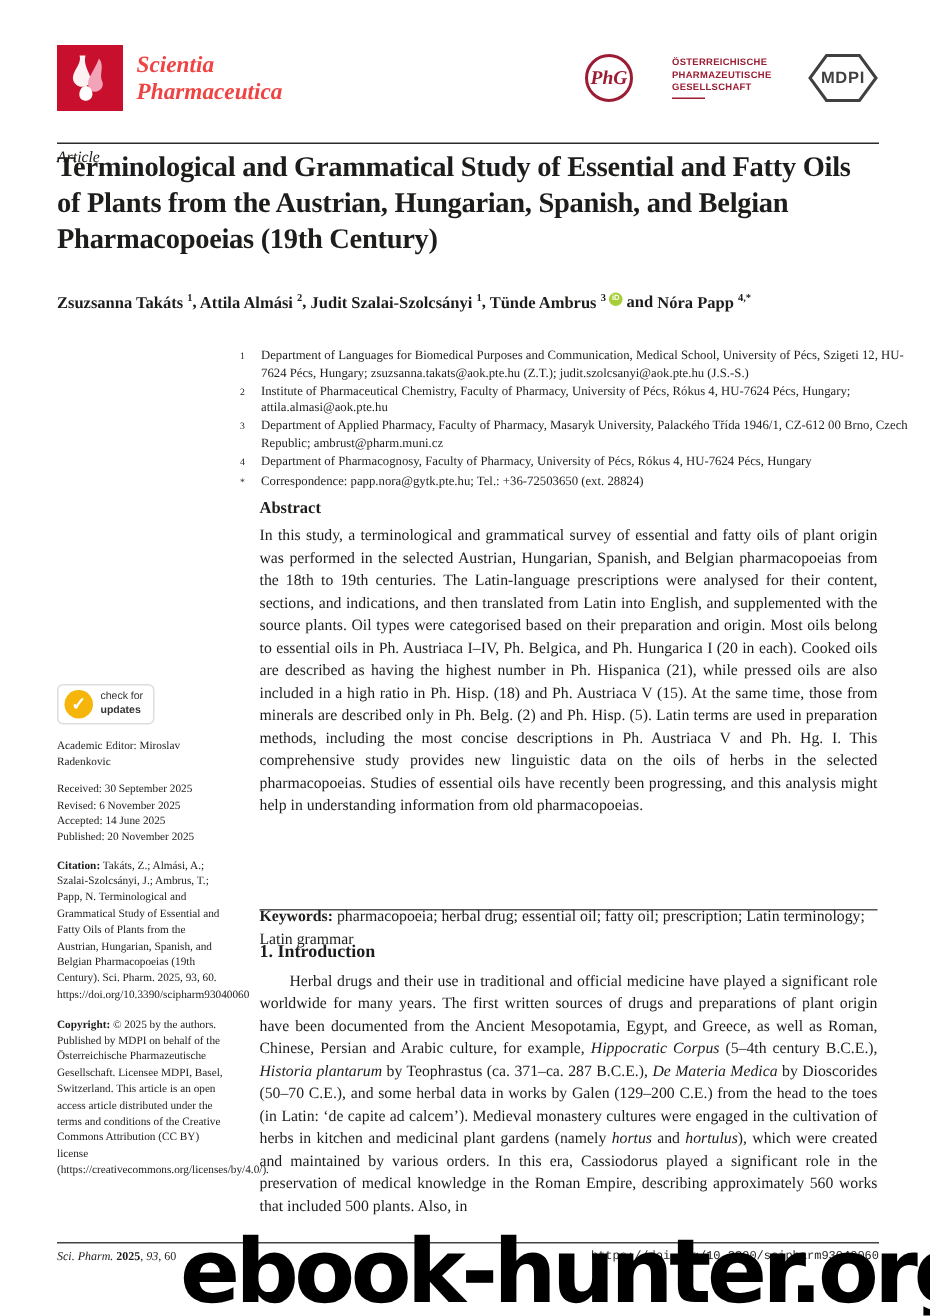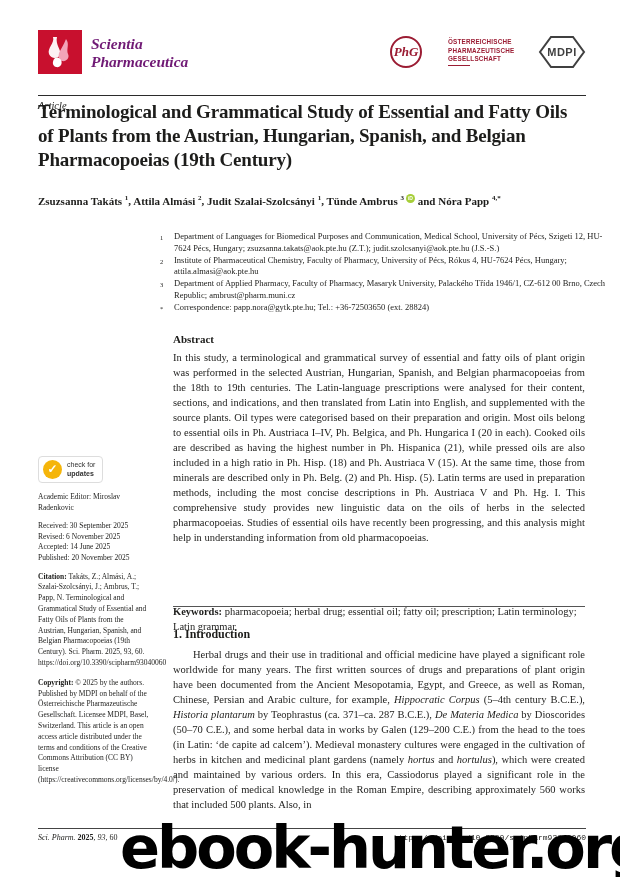--- a/index.html
+++ b/index.html
@@ -7,21 +7,21 @@
   body {
     position:relative; overflow:hidden; background:#ffffff;
     font-family:"Liberation Serif","DejaVu Serif",serif; color:#1d1d1b;
   }
   .abs { position:absolute; }
 
   
   #header { top:30px; left:38px; width:548px; display:flex; justify-content:space-between; align-items:flex-start; }
   .logo-wrap { display:flex; align-items:flex-start; gap:9px; }
   .logo-square { width:44px; height:44px; flex-shrink:0; }
-  .journal-name { color:#701a75; font-weight:bold; font-style:italic; font-size:15.5px; line-height:1.15; padding-top:5px; width:112px; }
+  .journal-name { color:#ef4444; font-weight:bold; font-style:italic; font-size:15.5px; line-height:1.15; padding-top:5px; width:112px; }
   .right-logos { display:flex; align-items:center; gap:26px; padding-top:5px; }
   .phg-circle { width:32px; height:32px; border:2.5px solid #9b1c33; border-radius:50%; color:#9b1c33; font-style:italic; font-weight:bold; font-size:13px; display:flex; align-items:center; justify-content:center; flex-shrink:0; }
   .society-name { color:#9b1c33; font-family:"Liberation Sans",sans-serif; font-size:6.3px; font-weight:bold; width:64px; line-height:1.35; letter-spacing:0.2px; }
   .society-underline { width:22px; height:1px; background:#9b1c33; margin-top:1px; }
   .mdpi { position:relative; width:48px; height:34px; }
   .mdpi svg { position:absolute; left:0; top:0; }
   .mdpi-text { position:absolute; width:100%; text-align:center; top:11px; font-family:"Liberation Sans",sans-serif; font-weight:bold; font-size:11px; color:#404040; letter-spacing:0.5px; }
 
   #header-rule { top:95px; left:38px; width:548px; border-top:1px solid #2b2b2b; }
   #article-label { top:100px; left:38px; font-style:italic; font-size:10.5px; }
@@ -104,20 +104,24 @@
     </div>
     <div class="affil">
       <span class="affil-marker">2</span>
       <span class="affil-text">Institute of Pharmaceutical Chemistry, Faculty of Pharmacy, University of Pécs, Rókus 4, HU-7624 Pécs, Hungary; attila.almasi@aok.pte.hu</span>
     </div>
     <div class="affil">
       <span class="affil-marker">3</span>
       <span class="affil-text">Department of Applied Pharmacy, Faculty of Pharmacy, Masaryk University, Palackého Třída 1946/1, CZ-612 00 Brno, Czech Republic; ambrust@pharm.muni.cz</span>
     </div>
     <div class="affil">
+      <span class="affil-marker">4</span>
+      <span class="affil-text">Department of Pharmacognosy, Faculty of Pharmacy, University of Pécs, Rókus 4, HU-7624 Pécs, Hungary</span>
+    </div>
+    <div class="affil">
       <span class="affil-marker">*</span>
       <span class="affil-text">Correspondence: papp.nora@gytk.pte.hu; Tel.: +36-72503650 (ext. 28824)</span>
     </div>
   </div>
 
 <div id="abstract-heading" class="abs">Abstract</div>
 <div id="abstract-text" class="abs">In this study, a terminological and grammatical survey of essential and fatty oils of plant origin was performed in the selected Austrian, Hungarian, Spanish, and Belgian pharmacopoeias from the 18th to 19th centuries. The Latin-language prescriptions were analysed for their content, sections, and indications, and then translated from Latin into English, and supplemented with the source plants. Oil types were categorised based on their preparation and origin. Most oils belong to essential oils in Ph. Austriaca I–IV, Ph. Belgica, and Ph. Hungarica I (20 in each). Cooked oils are described as having the highest number in Ph. Hispanica (21), while pressed oils are also included in a high ratio in Ph. Hisp. (18) and Ph. Austriaca V (15). At the same time, those from minerals are described only in Ph. Belg. (2) and Ph. Hisp. (5). Latin terms are used in preparation methods, including the most concise descriptions in Ph. Austriaca V and Ph. Hg. I. This comprehensive study provides new linguistic data on the oils of herbs in the selected pharmacopoeias. Studies of essential oils have recently been progressing, and this analysis might help in understanding information from old pharmacopoeias.</div>
 
 <div id="keywords" class="abs">
   <span class="sb-label">Keywords:</span><span> pharmacopoeia; herbal drug; essential oil; fatty oil; prescription; Latin terminology; Latin grammar</span>

